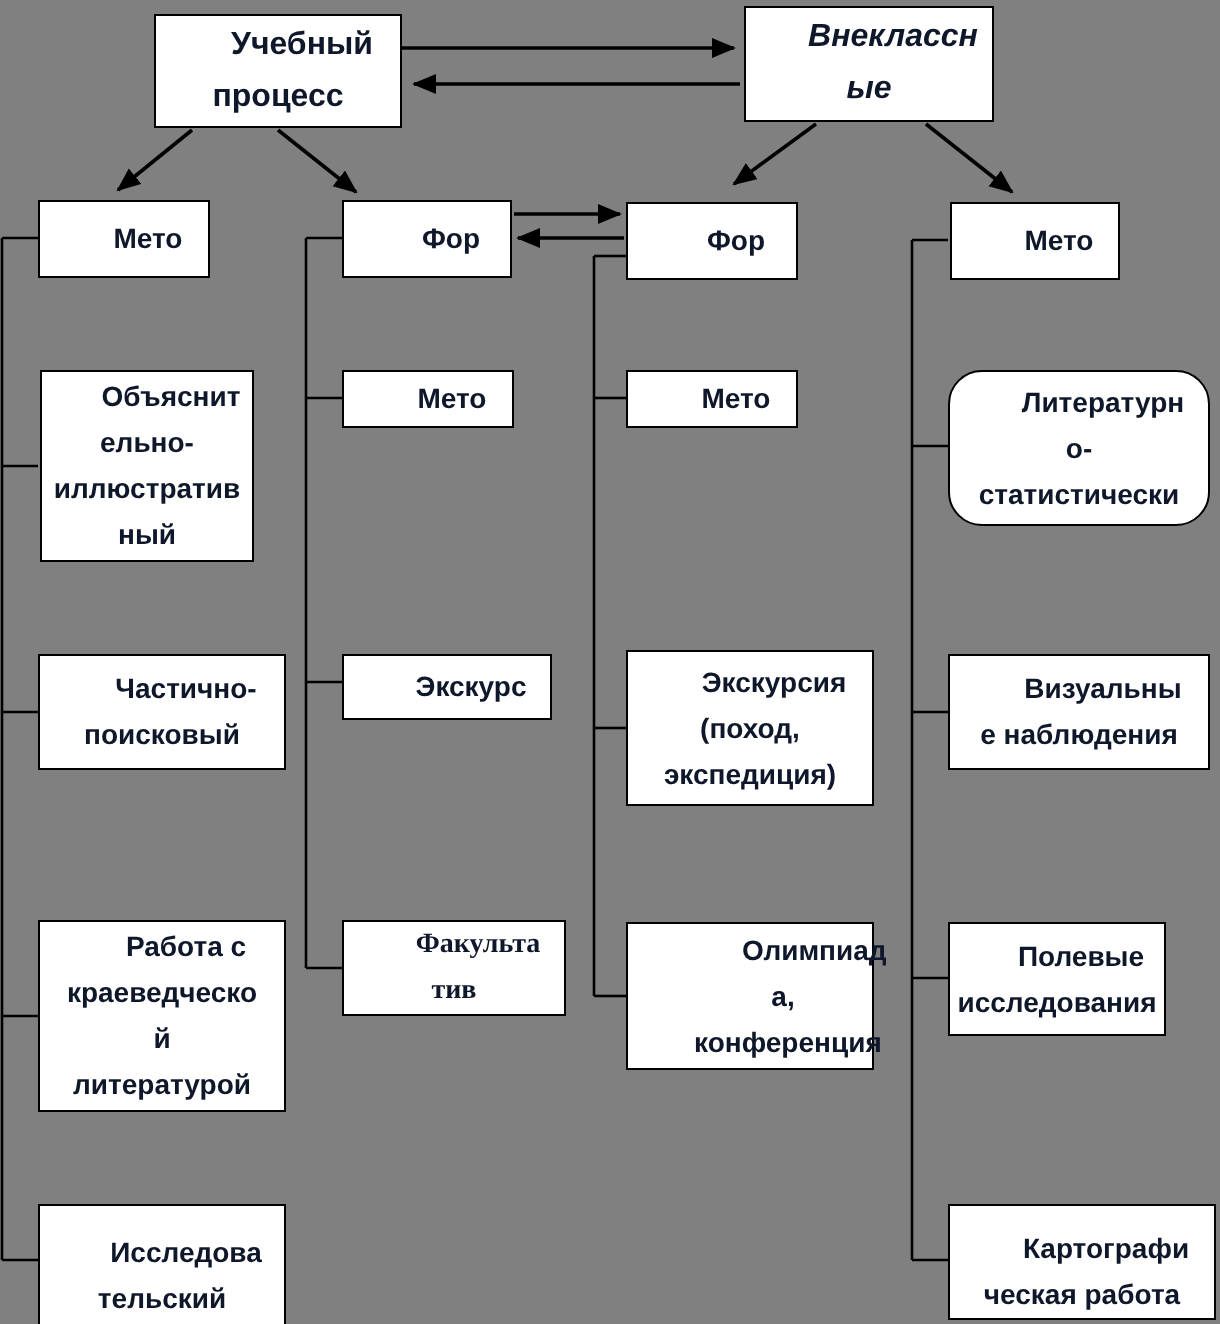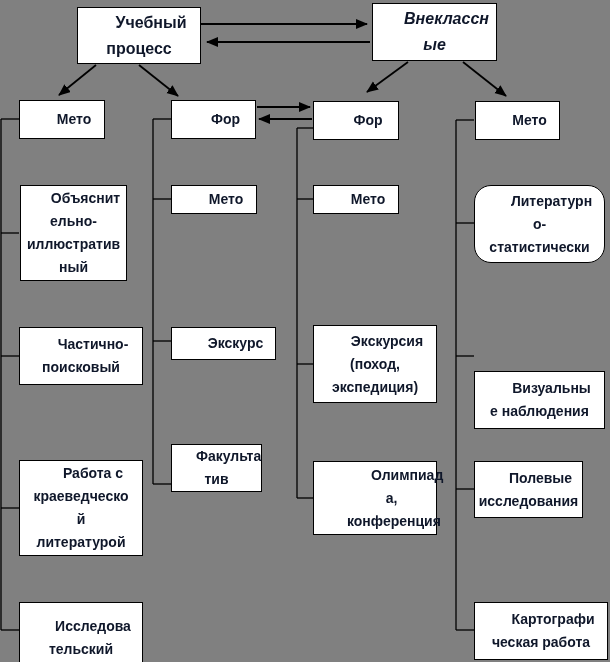--- a/index.html
+++ b/index.html
@@ -114,38 +114,38 @@
       </div>
       <div class="node" style="left: 19px; top: 602px; width: 124px; height: 72px;">
         <div class="node-text">Исследова<br>тельский</div>
       </div>
       <div class="node" style="left: 171px; top: 185px; width: 86px; height: 29px;">
         <div class="node-text">Мето</div>
       </div>
       <div class="node" style="left: 171px; top: 327px; width: 105px; height: 33px;">
         <div class="node-text">Экскурс</div>
       </div>
-      <div class="node" style="left: 171px; top: 444px; width: 91px; height: 48px;">
+      <div class="node" style="left: 171px; top: 460px; width: 112px; height: 48px; font-family: Liberation Serif, serif;">
         <div class="node-text">Факульта<br>тив</div>
       </div>
       <div class="node" style="left: 313px; top: 185px; width: 86px; height: 29px;">
         <div class="node-text">Мето</div>
       </div>
       <div class="node" style="left: 313px; top: 325px; width: 124px; height: 78px;">
         <div class="node-text">Экскурсия<br>(поход,<br>экспедиция)</div>
       </div>
       <div class="node" style="left: 313px; top: 461px; width: 124px; height: 74px; padding-left: 33px;">
         <div class="node-text">Олимпиад<br>а,<br>конференция</div>
       </div>
       <div class="node" style="left: 474px; top: 185px; width: 131px; height: 78px; border-radius: 17px;">
         <div class="node-text">Литературн<br>о-<br>статистически</div>
       </div>
-      <div class="node" style="left: 474px; top: 327px; width: 131px; height: 58px; margin-top: 44px;">
+      <div class="node" style="left: 474px; top: 327px; width: 131px; height: 58px;">
         <div class="node-text">Визуальны<br>е наблюдения</div>
       </div>
       <div class="node" style="left: 474px; top: 461px; width: 109px; height: 57px;">
         <div class="node-text">Полевые<br>исследования</div>
       </div>
-      <div class="node" style="left: 474px; top: 602px; width: 134px; height: 58px;">
+      <div class="node" style="left: 474px; top: 602px; width: 134px; height: 58px; align-items: flex-end;">
         <div class="node-text">Картографи<br>ческая работа</div>
       </div>
     </div>
 </div>
 
 </body></html>

